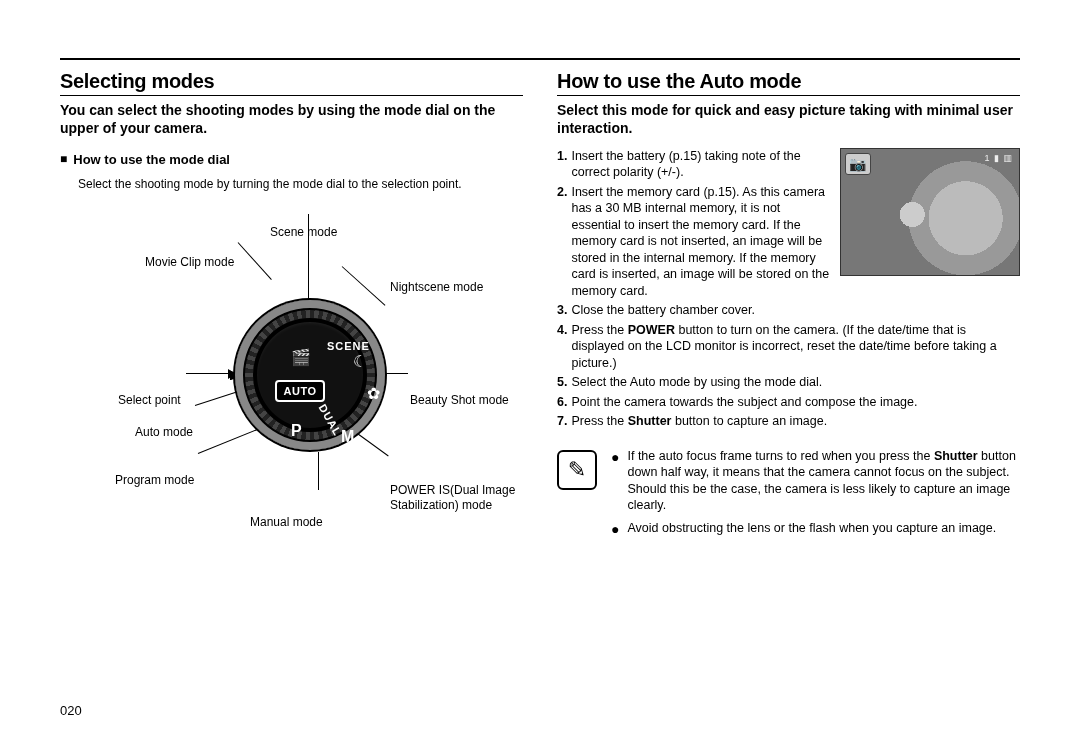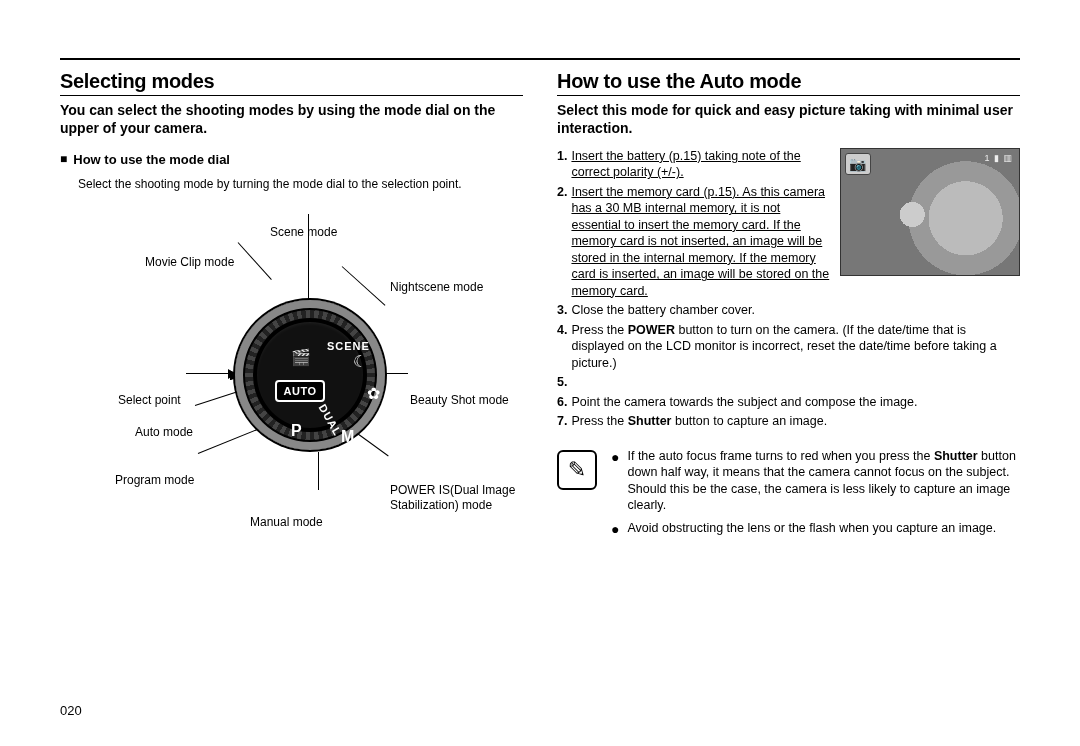--- a/index.html
+++ b/index.html
@@ -52,21 +52,21 @@
     position: absolute; left: 170px; top: 170px; width: 12px; height: 10px;
     background: #000; clip-path: polygon(0 0, 100% 50%, 0 100%);
   }
 
   
   .rt-top { position: relative; }
   .ol { margin-top: 10px; font-size: 12.5px; line-height: 1.32; }
   .ol .item { display: flex; gap: 4px; margin-bottom: 3px; }
   .ol .num { font-weight: bold; white-space: nowrap; }
   .ol .txt b { font-weight: bold; }
-  .narrow .txt { max-width: 260px; text-decoration: underline; }
+  .narrow .txt { max-width: 260px; }
 
   .lcd {
     position: absolute; right: 0; top: 0; width: 180px; height: 128px;
     background: #777; border: 1px solid #333;
     background-image:
       radial-gradient(circle at 70% 55%, #bbb 0 26%, #999 26% 40%, #777 40% 60%, #666 60% 100%),
       radial-gradient(circle at 40% 52%, #ccc 0 10%, transparent 10%);
     background-blend-mode: lighten;
   }
   .lcd-badge {
@@ -170,20 +170,21 @@
           <div class="item">
               <span class="num">3.</span>
               <span class="txt">Close the battery chamber cover.</span>
             </div>
           <div class="item">
               <span class="num">4.</span>
               <span class="txt" id="step4">Press the <b>POWER</b> button to turn on the camera. (If the date/time that is displayed on the LCD monitor is incorrect, reset the date/time before taking a picture.)</span>
             </div>
           <div class="item">
               <span class="num">5.</span>
+              <span class="txt">Select the Auto mode by using the mode dial.</span>
             </div>
           <div class="item">
               <span class="num">6.</span>
               <span class="txt">Point the camera towards the subject and compose the image.</span>
             </div>
           <div class="item">
               <span class="num">7.</span>
               <span class="txt" id="step7">Press the <b>Shutter</b> button to capture an image.</span>
             </div>
         </div>

